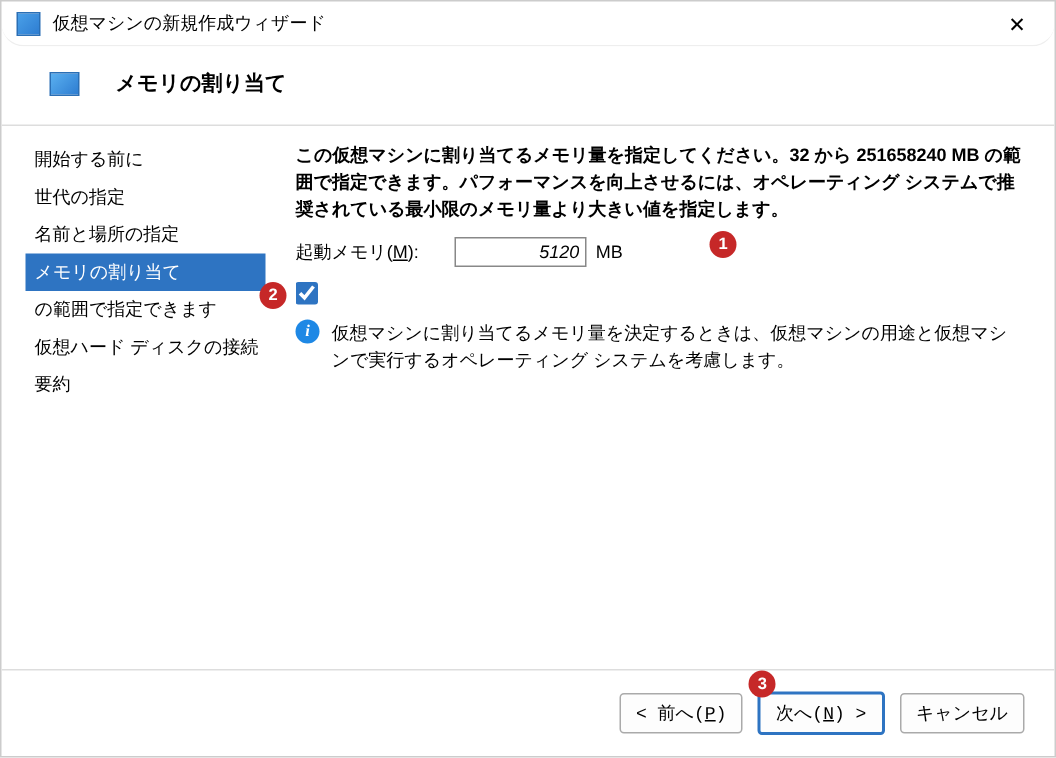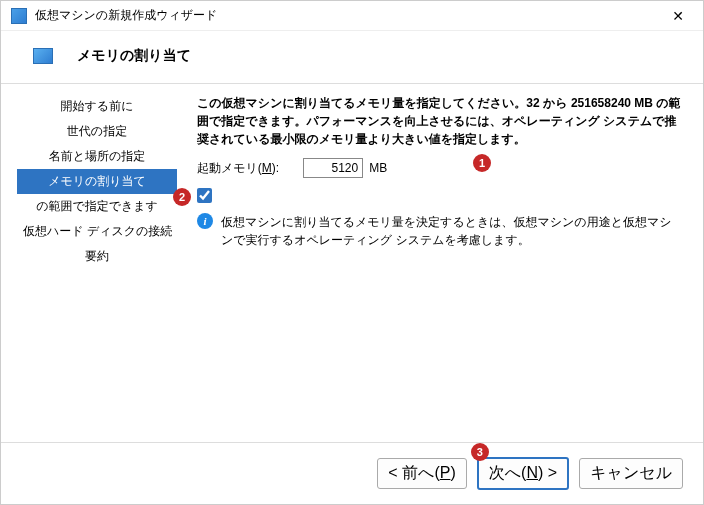--- a/index.html
+++ b/index.html
@@ -1,55 +1,55 @@
 <!DOCTYPE html>
 <html><head>
 <meta charset="utf-8">
 <style>
 * { box-sizing: border-box; margin: 0; padding: 0; }
 body { font-family: "Yu Gothic UI", "Meiryo", sans-serif; font-size: 12px; background: #fff; width: 704px; height: 505px; overflow: hidden; border: 1px solid #ccc; position: relative; }
 
-.titlebar { display: flex; align-items: center; padding: 6px 10px; border-bottom: 1px solid #eee; }
+.titlebar { display: flex; align-items: center; padding: 6px 10px; border-bottom: 1px solid #eee; border-radius: 15px; }
 .titlebar .app-icon { width: 16px; height: 16px; background: linear-gradient(135deg, #4aa0e8, #2e7dd1); margin-right: 8px; border: 1px solid #2a6fb5; }
 .titlebar .title { flex: 1; font-size: 12px; }
 .titlebar .close { width: 30px; text-align: center; font-size: 14px; cursor: pointer; }
 
 .header { display: flex; align-items: center; padding: 16px 24px 18px 32px; }
 .header .hdr-icon { width: 20px; height: 16px; background: linear-gradient(135deg, #5ab0f0, #2e7dd1); border: 1px solid #2a6fb5; margin-right: 24px; }
 .header h1 { font-size: 14px; font-weight: bold; }
 
 .divider { height: 1px; background: #ddd; margin: 0; }
 
 .content { display: flex; padding: 10px 16px 0 16px; }
 
 .sidebar { width: 160px; flex-shrink: 0; }
-.sidebar .step { padding: 4px 6px; cursor: pointer; white-space: nowrap; text-align: center; }
+.sidebar .step { padding: 4px 6px; cursor: pointer; white-space: nowrap; }
 .sidebar .step.sub { padding-left: 18px; }
 .sidebar .step.active { background: #2e74c2; color: #fff; }
 
 .main { flex: 1; padding: 0 4px 0 20px; }
 .desc { line-height: 1.5; margin-bottom: 10px; font-weight: bold; }
 
 .memrow { display: flex; align-items: center; margin-bottom: 10px; position: relative; }
 .memrow label { margin-right: 24px; }
-.memrow input { width: 60px; padding: 2px 4px; text-align: right; border: 1px solid #888; font-family: inherit; font-size: 12px; }
+.memrow input { width: 88px; padding: 2px 4px; text-align: right; border: 1px solid #888; font-family: inherit; font-size: 12px; font-style: italic; }
 .memrow .unit { margin-left: 6px; }
 
 .chkrow { display: flex; align-items: center; margin-bottom: 10px; position: relative; }
 .chkrow input[type=checkbox] { width: 15px; height: 15px; accent-color: #2e74c2; margin-right: 6px; }
 
 .inforow { display: flex; align-items: flex-start; line-height: 1.5; }
 .inforow .info-icon { width: 16px; height: 16px; border-radius: 50%; background: #1e88e5; color: #fff; font-weight: bold; font-size: 11px; text-align: center; line-height: 16px; margin-right: 8px; flex-shrink: 0; font-style: italic; font-family: Georgia, serif; }
 
 .badge { position: absolute; width: 18px; height: 18px; border-radius: 50%; background: #c62828; color: #fff; font-size: 11px; font-weight: bold; text-align: center; line-height: 18px; z-index: 10; }
 .b1 { left: 276px; top: -4px; }
 .b2 { left: -24px; top: 0; }
 
 .footer { position: absolute; bottom: 0; left: 0; right: 0; border-top: 1px solid #ddd; padding: 14px 20px; display: flex; justify-content: flex-end; gap: 10px; align-items: center; }
-.footer button { min-width: 78px; padding: 4px 10px; font-size: 16px; font-family: Liberation Sans, sans-serif; background: #fdfdfd; border: 1px solid #aaa; border-radius: 3px; cursor: pointer; text-align: right; }
+.footer button { min-width: 78px; padding: 4px 10px; font-size: 12px; font-family: Liberation Mono, monospace; background: #fdfdfd; border: 1px solid #aaa; border-radius: 3px; cursor: pointer; text-align: right; }
 .footer button.primary { border: 2px solid #2e74c2; }
 .footer .btnwrap { position: relative; }
 .b3 { position: absolute; top: -14px; left: -6px; width: 18px; height: 18px; border-radius: 50%; background: #c62828; color: #fff; font-size: 11px; font-weight: bold; text-align: center; line-height: 18px; }
 
 u { text-decoration: underline; }
 </style>
 </head>
 <body>
 
 <div class="titlebar">

